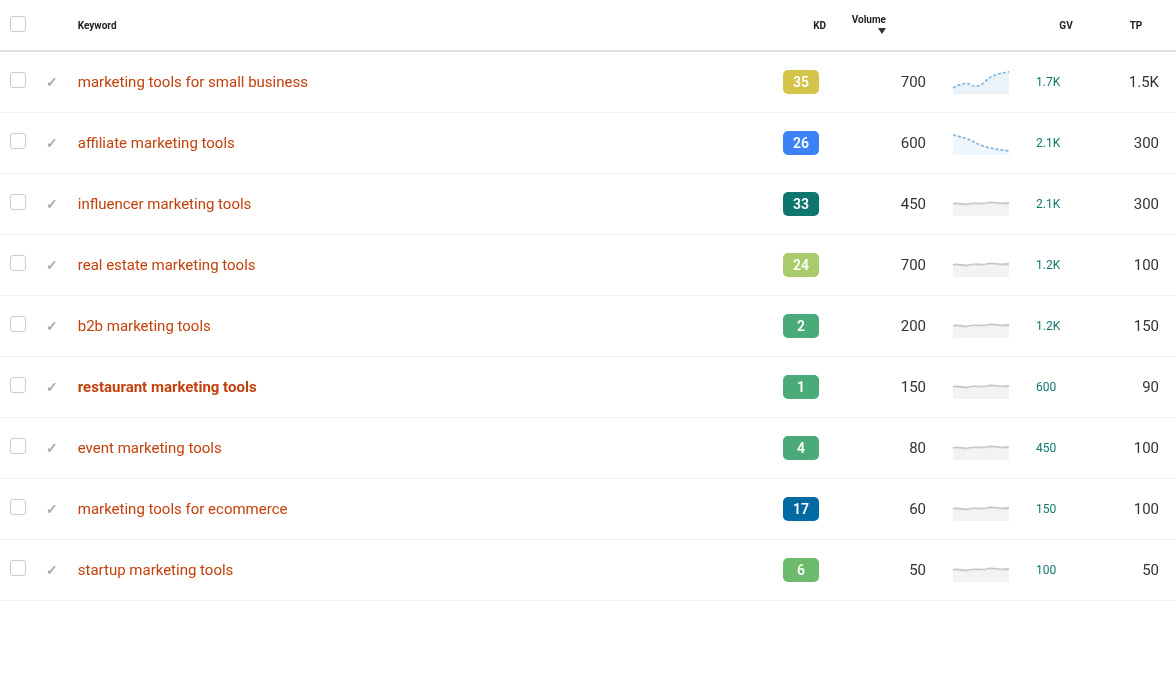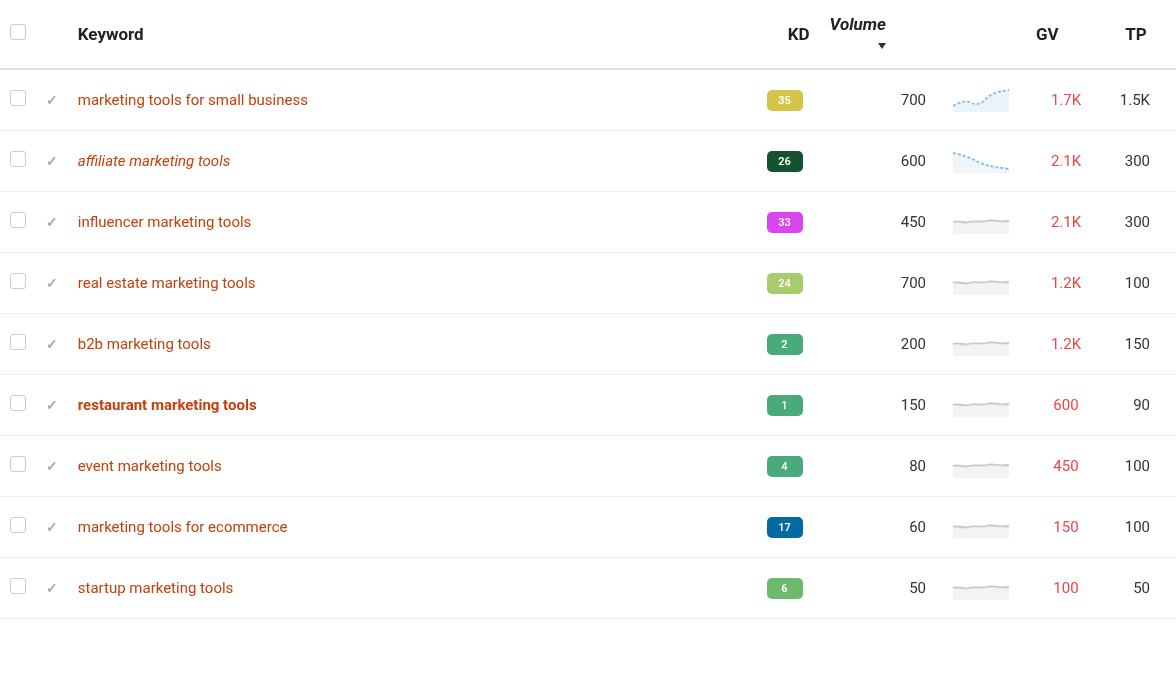--- a/index.html
+++ b/index.html
@@ -19,25 +19,25 @@
       border-collapse: collapse;
     }
     thead tr {
       border-bottom: 2px solid #e0e0e0;
     }
     thead th {
       padding: 14px 10px;
       font-weight: 700;
       color: #222;
       text-align: left;
-      font-size: 17px;
+      font-size: 10px;
     }
     thead th.kd-col { text-align: right; }
     thead th.volume-col { text-align: right; padding-right: 50px; }
-    thead th.gv-col { text-align: left; }
+    thead th.gv-col { text-align: center; }
     thead th.tp-col { text-align: center; padding-right: 20px; }
     thead th.chart-col { width: 80px; }
 
     tbody tr {
       border-bottom: 1px solid #f0f0f0;
     }
     tbody td {
       padding: 14px 10px;
       vertical-align: middle;
     }
@@ -58,47 +58,47 @@
     .kd-cell {
       text-align: center;
       width: 70px;
     }
     .kd-badge {
       display: inline-block;
       min-width: 36px;
       padding: 4px 8px;
       border-radius: 5px;
       font-weight: 600;
-      font-size: 11px;
+      font-size: 14px;
       text-align: center;
       color: #fff;
     }
     .volume-cell {
       text-align: right;
       font-size: 15px;
       color: #333;
       width: 100px;
       margin-top: 16px;
     }
     .chart-cell {
       width: 90px;
       text-align: center;
     }
     .gv-cell {
-      text-align: center;
-      font-size: 15px;
-      color: #ef4444;
+      text-align: left;
+      font-size: 12px;
+      color: #0f766e;
       width: 80px;
     }
     .tp-cell {
       text-align: right;
       font-size: 15px;
       color: #333;
       width: 70px;
-      padding-right: 26px;
+      padding-right: 17px;
     }
 
     
     .cb {
       width: 16px;
       height: 16px;
       border: 1.5px solid #ccc;
       border-radius: 3px;
       display: inline-block;
     }
@@ -142,21 +142,21 @@
         <th class="checkbox-cell">
           <span class="header-cb"></span>
         </th>
         <th style="width:30px;"></th>
         <th>
           <span>Keyword</span>
         </th>
         <th class="kd-col">
           <span>KD</span>
         </th>
-        <th class="volume-col" style="cursor:pointer;font-style:italic;">
+        <th class="volume-col" style="cursor:pointer;">
           <span>Volume</span>
           <span class="sort-arrow"></span>
         </th>
         <th class="chart-col"></th>
         <th class="gv-col">
           <span>GV</span>
         </th>
         <th class="tp-col">
           <span>TP</span>
         </th>
@@ -193,25 +193,25 @@
       <span>1.5K</span>
     </td>
   </tr>
         <tr>
     <td class="checkbox-cell">
       <span class="cb"></span>
     </td>
     <td class="check-cell">
       <span class="checkmark">✓</span>
     </td>
-    <td class="keyword-cell" style="cursor:pointer;font-style:italic;">
+    <td class="keyword-cell" style="cursor:pointer;">
       <span>affiliate marketing tools</span>
     </td>
     <td class="kd-cell">
-      <span class="kd-badge" style="background-color:#14532d;">26</span>
+      <span class="kd-badge" style="background-color:#3b82f6;">26</span>
     </td>
     <td class="volume-cell">
       <span>600</span>
     </td>
     <td class="chart-cell">
       <span class="sparkline"><svg width="60" height="28" viewBox="0 0 60 28" fill="none" xmlns="http://www.w3.org/2000/svg">
     <path d="M2 8 C10 10, 18 12, 25 16 C32 20, 42 22, 58 24" stroke="#6baed6" stroke-width="1.8" fill="none" stroke-dasharray="3,2"></path>
     <path d="M2 8 C10 10, 18 12, 25 16 C32 20, 42 22, 58 24
              L58 28 L2 28 Z" fill="#d6e8f5" opacity="0.4"></path>
   </svg></span>
@@ -227,21 +227,21 @@
     <td class="checkbox-cell">
       <span class="cb"></span>
     </td>
     <td class="check-cell">
       <span class="checkmark">✓</span>
     </td>
     <td class="keyword-cell" style="cursor:pointer;">
       <span>influencer marketing tools</span>
     </td>
     <td class="kd-cell">
-      <span class="kd-badge" style="background-color:#d946ef;">33</span>
+      <span class="kd-badge" style="background-color:#0f766e;">33</span>
     </td>
     <td class="volume-cell">
       <span>450</span>
     </td>
     <td class="chart-cell">
       <span class="sparkline"><svg width="60" height="28" viewBox="0 0 60 28" fill="none" xmlns="http://www.w3.org/2000/svg">
     <path d="M2 16 C8 14, 12 18, 18 16 C24 14, 30 17, 36 15 C42 13, 48 17, 58 15" stroke="#c0c0c0" stroke-width="1.8" fill="none"></path>
     <path d="M2 16 C8 14, 12 18, 18 16 C24 14, 30 17, 36 15 C42 13, 48 17, 58 15
              L58 28 L2 28 Z" fill="#e8e8e8" opacity="0.5"></path>
   </svg></span>

